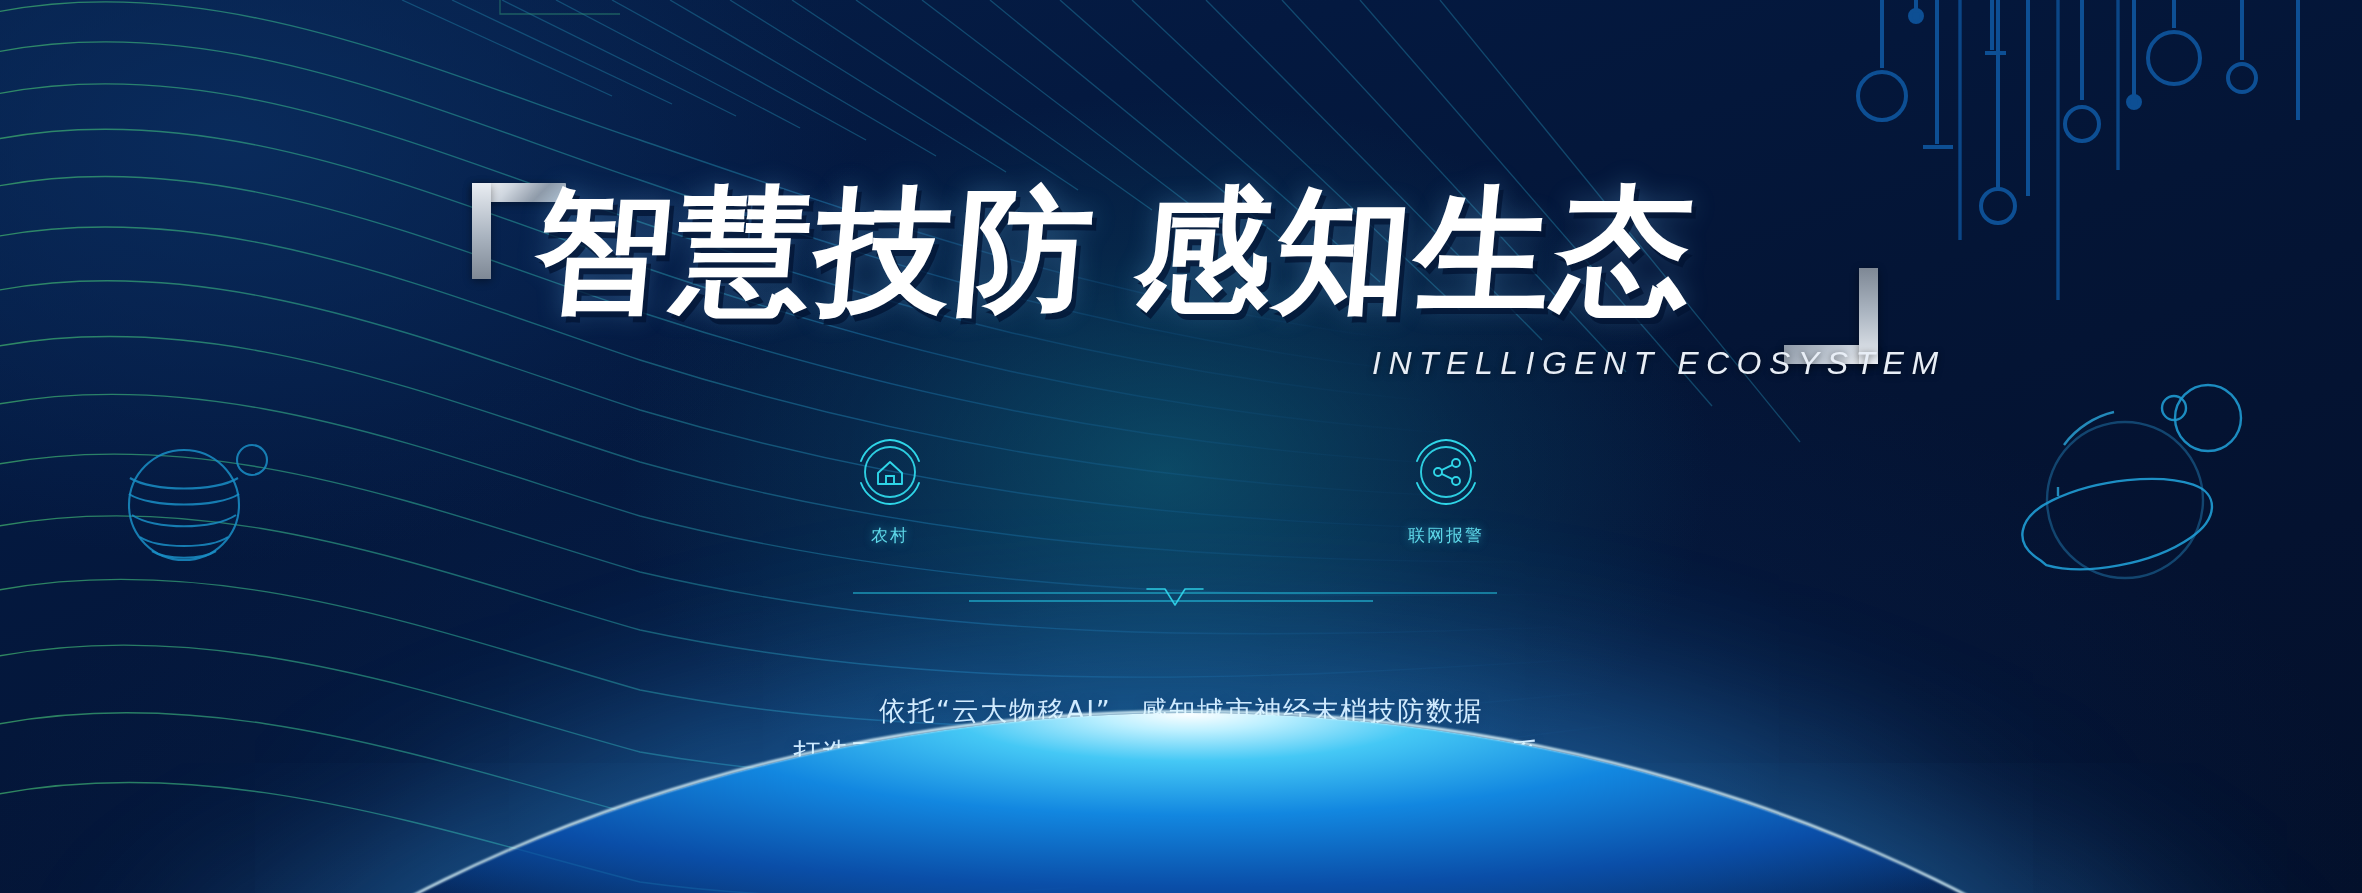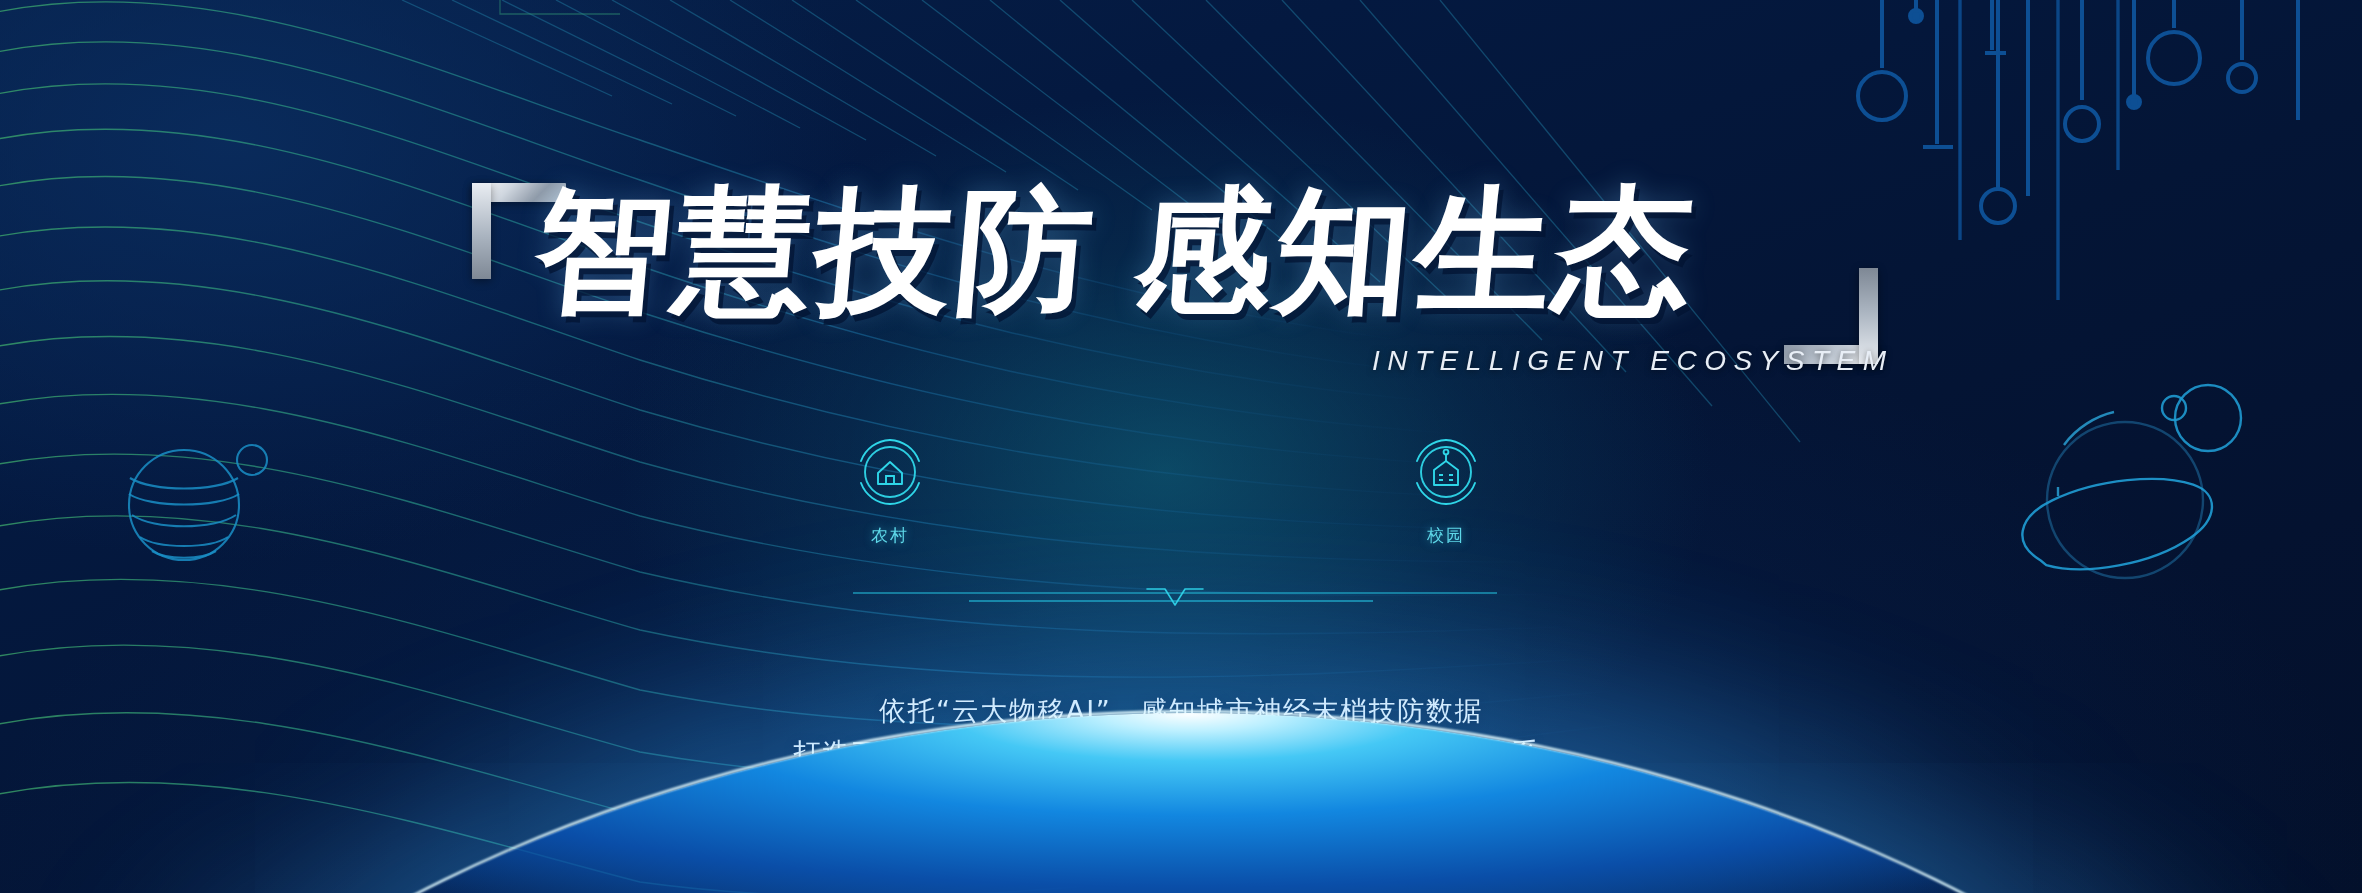--- a/index.html
+++ b/index.html
@@ -55,21 +55,21 @@
       5px 6px 0 rgba(2,18,48,.72),
       0 0 26px rgba(120,200,255,.30);
     white-space:nowrap;
   }
   .headline .gap{display:inline-block;width:40px;}
 
   .eng-sub{
     position:absolute;
     left:1372px;
     top:345px;
-    font-size:28px;
+    font-size:32px;
     letter-spacing:7.5px;
     color:#e8eef6;
     font-style:italic;
     font-weight:400;
     white-space:nowrap;
     text-shadow:0 1px 6px rgba(0,0,0,.5);
   }
 
   
   .icon-row{
@@ -283,39 +283,40 @@
           <path d="M7,47 A32,32 0 0 0 36,68" stroke-linecap="round"></path>
           <path d="M65,47 A32,32 0 0 1 36,68" stroke-linecap="round"></path>
           <circle cx="36" cy="36" r="25" stroke-opacity=".95"></circle>
           <path d="M24,37 L36,26 L48,37 L48,48 L24,48 Z" stroke-linejoin="round"></path>
           <path d="M32,48 L32,40 L40,40 L40,48"></path>
         </svg>
       </div>
       <div class="icon-label">农村</div>
     </div>
 
+
+
+
     <div class="icon-cell">
       <div class="icon-ring">
         <svg width="72" height="72" viewBox="0 0 72 72" fill="none" stroke="#2fd6e8" stroke-width="1.9">
           <path d="M36,4 A32,32 0 0 0 7,25" stroke-linecap="round"></path>
           <path d="M36,4 A32,32 0 0 1 65,25" stroke-linecap="round"></path>
           <path d="M7,47 A32,32 0 0 0 36,68" stroke-linecap="round"></path>
           <path d="M65,47 A32,32 0 0 1 36,68" stroke-linecap="round"></path>
           <circle cx="36" cy="36" r="25" stroke-opacity=".95"></circle>
-          <path d="M24,34 L36,25 L48,34 L48,49 L24,49 Z" stroke-linejoin="round"></path>
-          <path d="M36,25 L36,18"></path>
-            <circle cx="36" cy="16" r="2.4"></circle>
-          <path d="M29,39 L33,39 M39,39 L43,39 M29,44 L33,44 M39,44 L43,44"></path>
+          <circle cx="46" cy="27" r="4"></circle>
+          <circle cx="46" cy="45" r="4"></circle>
+          <circle cx="28" cy="36" r="4"></circle>
+          <path d="M31.6,34.2 L42.4,28.8"></path>
+          <path d="M31.6,37.8 L42.4,43.2"></path>
         </svg>
       </div>
-      <div class="icon-label">校园</div>
+      <div class="icon-label">联网报警</div>
     </div>
-
-
-
   </div>
 
   <svg class="divider" viewBox="0 0 660 26" preserveAspectRatio="none">
     <g stroke="#1fa8c4" fill="none" stroke-width="1.6">
       <path d="M8,8 L652,8" stroke-opacity=".85"></path>
       <path d="M124,16 L528,16" stroke-opacity=".95"></path>
       <path d="M302,4 L320,4 L330,20 L340,4 L358,4" stroke="#2fd6e8" stroke-opacity=".95" stroke-linejoin="round" stroke-linecap="round"></path>
     </g>
   </svg>
 

